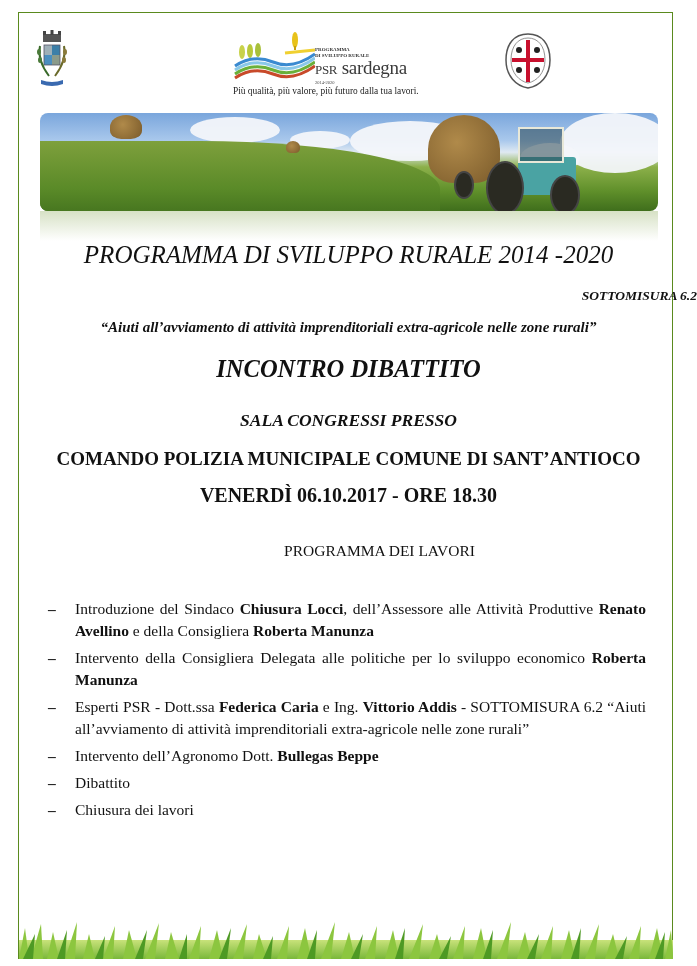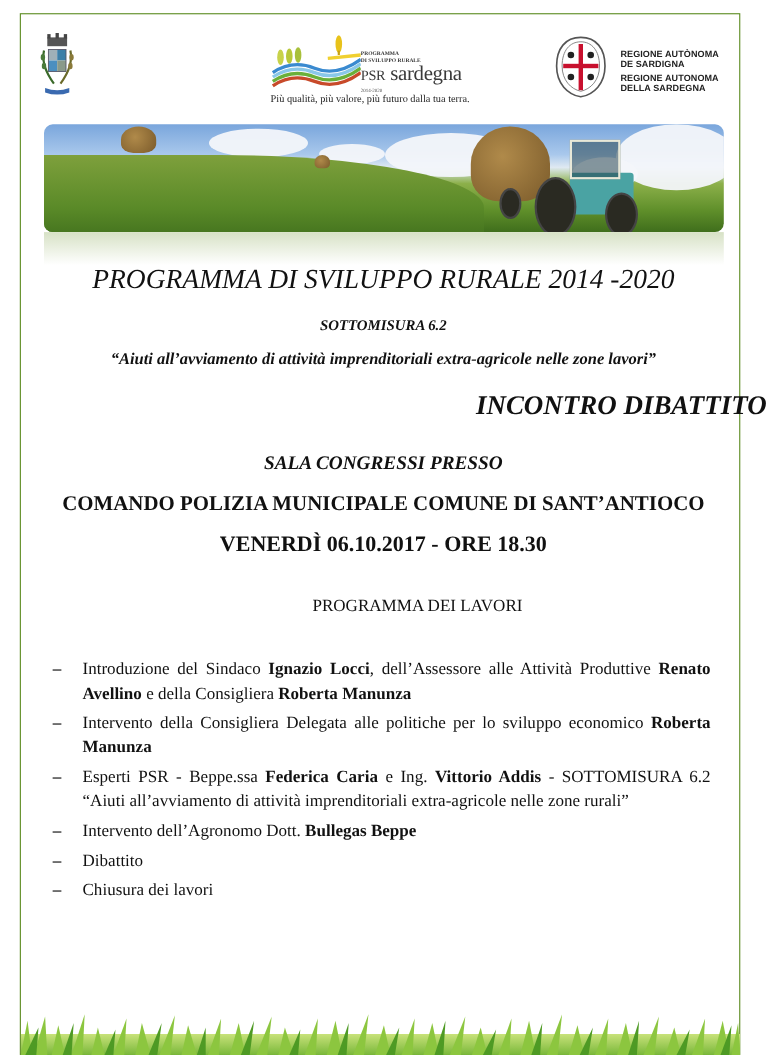--- a/index.html
+++ b/index.html
@@ -1,21 +1,21 @@
 <!DOCTYPE html>
 <html><head>
 <meta charset="utf-8">
 <style>
   html, body { margin:0; padding:0; background:#ffffff; }
   body { width:697px; height:966px; position:relative; overflow:hidden; font-family:"Liberation Serif", "DejaVu Serif", serif; color:#111; }
   .frame { position:absolute; left:18px; top:12px; width:655px; height:947px; border:1.5px solid #5a8a1e; box-sizing:border-box; }
 
   
   .logo-comune { position:absolute; left:35px; top:28px; width:34px; height:70px; }
-  .logo-psr { position:absolute; left:233px; top:28px; width:190px; height:68px;margin-left:13px; }
+  .logo-psr { position:absolute; left:233px; top:28px; width:190px; height:68px; }
   .logo-ras { position:absolute; left:500px; top:34px; width:170px; height:60px; }
   .ras-text { position:absolute; left:64px; top:11px; font-family:"Liberation Sans", "DejaVu Sans", sans-serif; font-weight:bold; font-size:8.2px; line-height:9px; color:#222; letter-spacing:0.1px; }
   .ras-text div { white-space:nowrap; }
   .ras-text .gap { height:4px; }
   .psr-small { position:absolute; left:82px; top:19px; font-size:5px; line-height:5.5px; color:#333; font-weight:bold; }
   .psr-name { position:absolute; left:82px; top:30px; font-size:19px; line-height:19px; color:#3a3a3a; letter-spacing:-0.3px; }
   .psr-name .abbr { font-size:13px; }
   .psr-years { position:absolute; left:82px; top:52px; font-size:4.5px; color:#444; }
   .psr-tagline { position:absolute; left:0; top:58px; font-size:9.4px; color:#222; white-space:nowrap; }
 
@@ -26,23 +26,23 @@
     background: linear-gradient(180deg, rgba(140,170,90,0.35) 0%, rgba(255,255,255,0) 100%); }
   .cloud { position:absolute; background:#f3f6fa; border-radius:50%; opacity:0.95; }
   .hay { position:absolute; background:radial-gradient(circle at 40% 40%, #b08a4a, #7a5a2a); border-radius:50% 50% 35% 35%; }
   .tractor-body { position:absolute; background:#4aa3a3; border-radius:3px; }
   .tractor-cab { position:absolute; border:2px solid #e8e8d8; background:rgba(40,70,80,0.55); }
   .wheel { position:absolute; background:#2a2a22; border-radius:50%; border:2px solid #444; }
 
   
   .t { position:absolute; left:0; width:697px; text-align:center; white-space:nowrap; }
   .title-main { top:241px; font-size:25px; font-weight:normal; font-style:italic; }
-  .title-sub { top:288px; font-size:13.5px; font-weight:bold; font-style:italic; }
+  .title-sub { top:288px; font-size:13.5px; font-weight:bold; font-style:italic;text-align:right; }
   .title-quote { top:319px; font-size:15px; font-weight:bold; font-style:italic; }
-  .title-event { top:355px; font-size:24.5px; font-weight:bold; font-style:italic;text-align:right; }
+  .title-event { top:355px; font-size:24.5px; font-weight:bold; font-style:italic; }
   .venue1 { top:410px; font-size:17.5px; font-weight:bold;font-style:italic; }
   .venue2 { top:448px; font-size:19px; font-weight:bold; }
   .datetime { top:484px; font-size:20px; font-weight:bold; }
   .prog-head { top:542px; font-size:15.5px;margin-left:31px; }
 
   
   .prog { position:absolute; left:48px; top:598px; width:598px; font-size:15.5px; line-height:22px; }
   .item { position:relative; padding-left:27px; margin-bottom:5px; text-align:justify; }
   .item .dash { position:absolute; left:0; top:0; font-weight:bold; }
   .item b { font-weight:bold; }
@@ -88,41 +88,34 @@
     <path d="M2 46 Q20 34 40 42 T82 34" stroke="#6ab03a" stroke-width="3" fill="none"></path>
     <path d="M2 50 Q20 38 40 46 T82 38" stroke="#c84a2a" stroke-width="3" fill="none"></path>
     <path d="M52 25 L82 22" stroke="#f0d030" stroke-width="3"></path>
   </svg>
   <div class="psr-small">
     <div>PROGRAMMA</div>
     <div>DI SVILUPPO RURALE</div>
   </div>
   <div class="psr-name"><span class="abbr">PSR</span> <span>sardegna</span></div>
   <div class="psr-years">2014-2020</div>
-  <div class="psr-tagline">Più qualità, più valore, più futuro dalla tua terra.</div>
+  <div class="psr-tagline">Più qualità, più valore, più futuro dalla tua lavori.</div>
 </div>
 
 <div class="logo-ras">
   <svg width="56" height="62" viewBox="0 0 56 62" style="position:absolute;left:0;top:-4px;">
     <path d="M28 4 C42 4 50 14 50 30 C50 46 40 56 28 58 C16 56 6 46 6 30 C6 14 14 4 28 4 Z" fill="#fff" stroke="#555" stroke-width="1.5"></path>
     <path d="M28 8 C38 8 45 16 45 30 C45 43 37 51 28 53 C19 51 11 43 11 30 C11 16 18 8 28 8 Z" fill="#fff" stroke="#777" stroke-width="0.8"></path>
     <rect x="26" y="10" width="4" height="42" fill="#c8102e"></rect>
     <rect x="12" y="28" width="32" height="4" fill="#c8102e"></rect>
     <circle cx="19" cy="20" r="3" fill="#222"></circle>
       <circle cx="37" cy="20" r="3" fill="#222"></circle>
     <circle cx="19" cy="40" r="3" fill="#222"></circle>
       <circle cx="37" cy="40" r="3" fill="#222"></circle>
   </svg>
-  <div class="ras-text">
-    <div>REGIONE AUTÒNOMA</div>
-    <div>DE SARDIGNA</div>
-    <div class="gap"></div>
-    <div>REGIONE AUTONOMA</div>
-    <div>DELLA SARDEGNA</div>
-  </div>
 </div>
 
 <div class="banner">
   <div class="cloud" style="left:150px;top:4px;width:90px;height:26px;"></div>
   <div class="cloud" style="left:250px;top:18px;width:60px;height:18px;"></div>
   <div class="cloud" style="left:310px;top:8px;width:120px;height:40px;"></div>
   <div class="cloud" style="left:520px;top:0px;width:110px;height:60px;"></div>
   <div class="cloud" style="left:480px;top:30px;width:60px;height:30px;"></div>
   <div style="position:absolute;left:0;top:28px;width:400px;height:80px;background:linear-gradient(180deg,#7ea03c,#5a8a28 60%,#3f6e1c);border-radius:0 60% 0 0;"></div>
   <div class="hay" style="left:70px;top:2px;width:32px;height:24px;"></div>
@@ -131,39 +124,39 @@
   <div class="tractor-body" style="left:478px;top:44px;width:58px;height:38px;"></div>
   <div class="tractor-cab" style="left:478px;top:14px;width:42px;height:32px;"></div>
   <div class="wheel" style="left:446px;top:48px;width:34px;height:50px;"></div>
   <div class="wheel" style="left:510px;top:62px;width:26px;height:36px;"></div>
   <div class="wheel" style="left:414px;top:58px;width:16px;height:24px;"></div>
 </div>
 <div class="banner-reflect"></div>
 
 <div class="t title-main">PROGRAMMA DI SVILUPPO RURALE 2014 -2020</div>
 <div class="t title-sub">SOTTOMISURA 6.2</div>
-<div class="t title-quote">“Aiuti all’avviamento di attività imprenditoriali extra-agricole nelle zone lavori”</div>
+<div class="t title-quote">“Aiuti all’avviamento di attività imprenditoriali extra-agricole nelle zone rurali”</div>
 <div class="t title-event">INCONTRO DIBATTITO</div>
 <div class="t venue1">SALA CONGRESSI PRESSO</div>
 <div class="t venue2">COMANDO POLIZIA MUNICIPALE COMUNE DI SANT’ANTIOCO</div>
 <div class="t datetime">VENERDÌ 06.10.2017 -  ORE 18.30</div>
 <div class="t prog-head">PROGRAMMA DEI LAVORI</div>
 
 <div class="prog">
   <div class="item">
     <span class="dash">–</span>
-    <span>Introduzione del Sindaco </span><b>Ignazio Locci</b><span>, dell’Assessore alle Attività Produttive </span><b>Renato Avellino</b><span> e della Consigliera </span><b>Roberta Manunza</b>
+    <span>Introduzione del Sindaco </span><b>Chiusura Locci</b><span>, dell’Assessore alle Attività Produttive </span><b>Renato Avellino</b><span> e della Consigliera </span><b>Roberta Manunza</b>
   </div>
   <div class="item">
     <span class="dash">–</span>
     <span>Intervento della Consigliera Delegata alle politiche per lo sviluppo economico </span><b>Roberta Manunza</b>
   </div>
   <div class="item">
     <span class="dash">–</span>
-    <span>Esperti PSR - Beppe.ssa </span><b>Federica Caria</b><span> e Ing. </span><b>Vittorio Addis</b><span> - SOTTOMISURA 6.2 “Aiuti all’avviamento di attività imprenditoriali extra-agricole nelle zone rurali”</span>
+    <span>Esperti PSR - Dott.ssa </span><b>Federica Caria</b><span> e Ing. </span><b>Vittorio Addis</b><span> - SOTTOMISURA 6.2 “Aiuti all’avviamento di attività imprenditoriali extra-agricole nelle zone rurali”</span>
   </div>
   <div class="item">
     <span class="dash">–</span>
     <span>Intervento dell’Agronomo Dott. </span><b>Bullegas Beppe</b>
   </div>
   <div class="item">
     <span class="dash">–</span>
     <span>Dibattito</span>
   </div>
   <div class="item">

